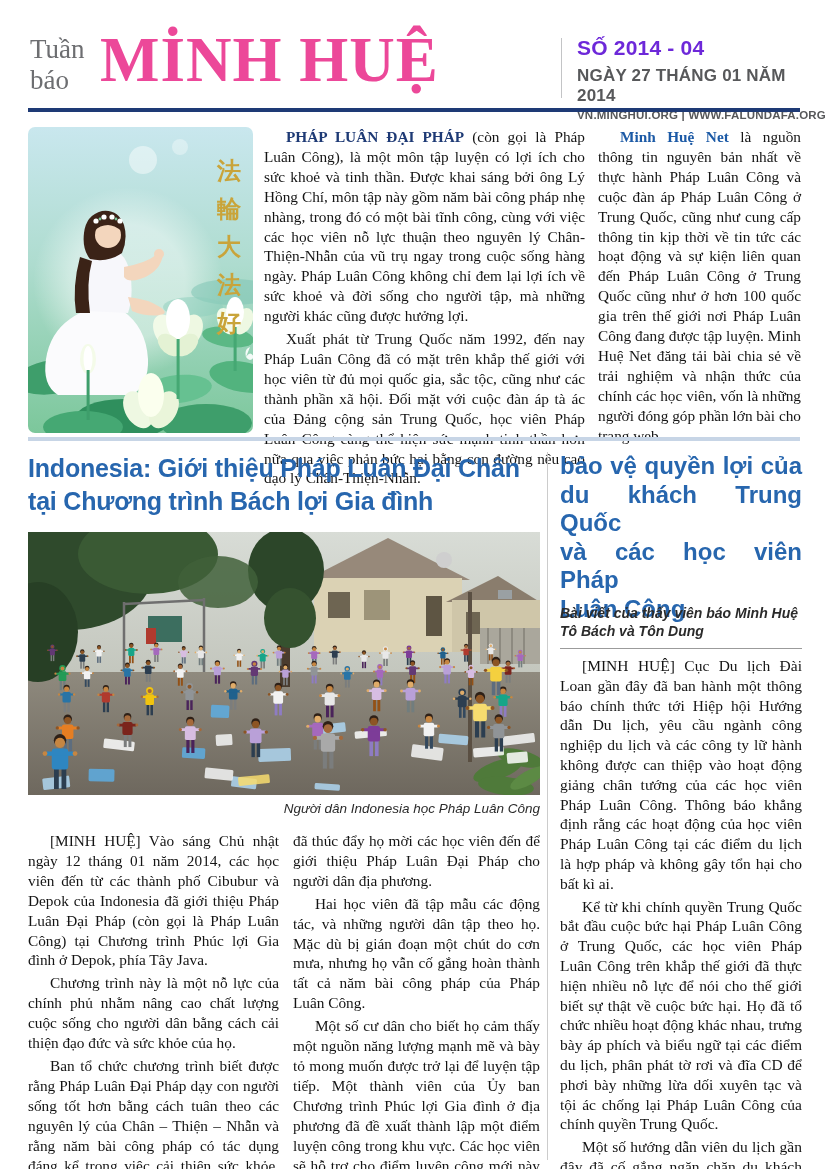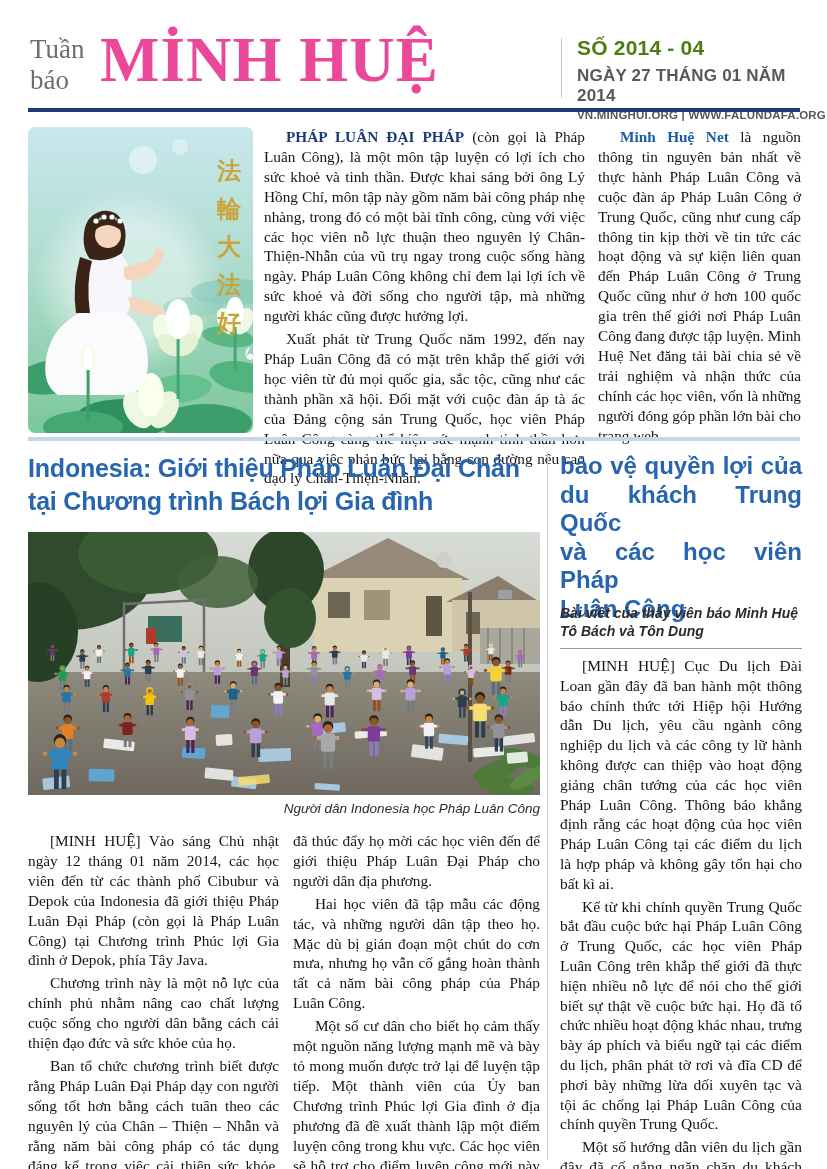--- a/index.html
+++ b/index.html
@@ -5,21 +5,21 @@
   html,body{margin:0;padding:0;background:#e9e9e9;}
   #page{position:relative;width:827px;height:1169px;background:#ffffff;overflow:hidden;
         font-family:"Liberation Serif",serif;color:#141414;}
   
   .weekly{position:absolute;left:30px;top:34px;color:#6d6e71;font-size:27px;line-height:31px;
           font-family:"Liberation Serif",serif;}
   .masthead{position:absolute;left:100px;top:18px;color:#ec4899;font-size:63px;font-weight:bold;
             font-family:"Liberation Serif",serif;letter-spacing:1px;line-height:84px;}
   .hdr-vline{position:absolute;left:561px;top:38px;width:1px;height:60px;background:#c3c4c6;}
   .hdr-right{position:absolute;left:577px;top:36px;font-family:"Liberation Sans",sans-serif;}
-  .issue{color:#4d7c0f;font-size:21px;font-weight:bold;letter-spacing:.2px;}
+  .issue{color:#6d28d9;font-size:21px;font-weight:bold;letter-spacing:.2px;}
   .idate{color:#57585a;font-size:17px;font-weight:bold;margin-top:6px;letter-spacing:.2px;}
   .urls{color:#57585a;font-size:11.5px;font-weight:bold;margin-top:3px;letter-spacing:.2px;}
   .navy-rule{position:absolute;left:28px;top:108px;width:772px;height:4px;background:#1e3a75;}
   .blue-rule{position:absolute;left:28px;top:437px;width:772px;height:4px;background:#c7d5e6;}
   
   .illo{position:absolute;left:28px;top:127px;width:225px;height:306px;border-radius:7px;overflow:hidden;}
   .intro-col1{position:absolute;left:264px;top:127px;width:321px;}
   .intro-col2{position:absolute;left:598px;top:127px;width:203px;}
   .body-p{font-size:15.3px;line-height:19.9px;text-align:justify;text-indent:22px;margin:0 0 3px 0;}
   .lead-navy{color:#1e3a75;font-weight:bold;}

